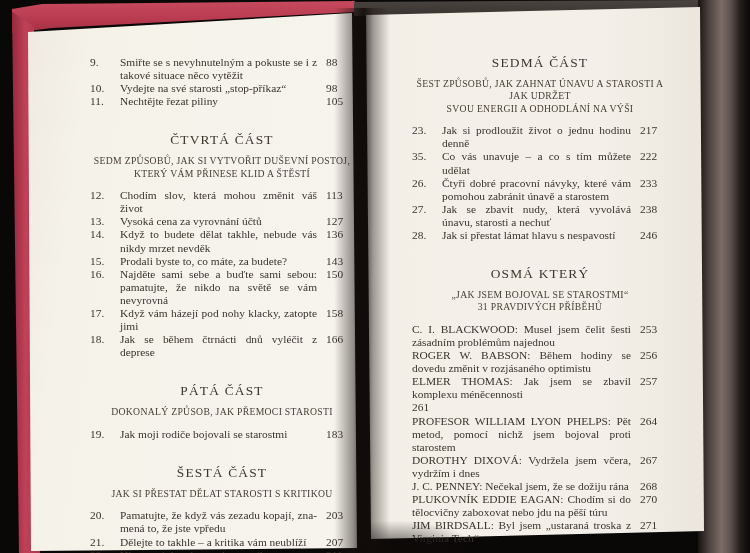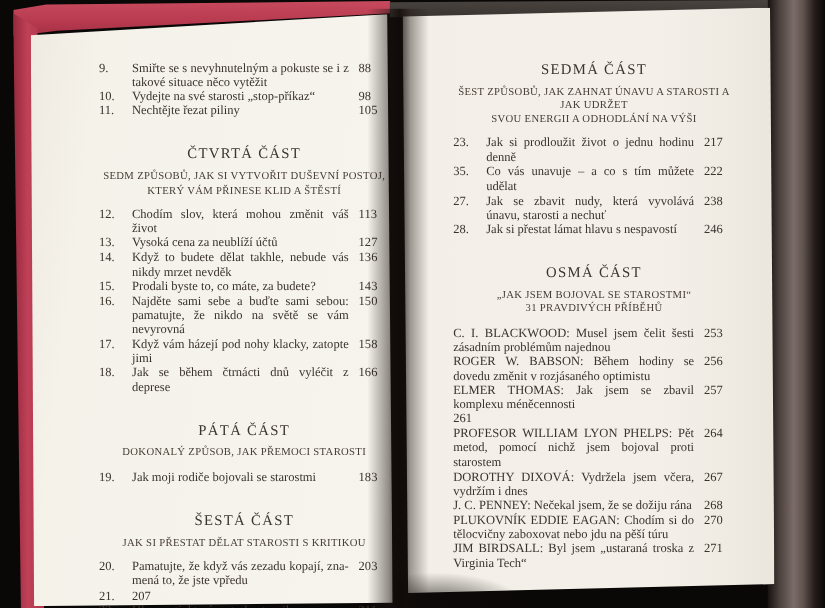--- a/index.html
+++ b/index.html
@@ -109,21 +109,21 @@
       <div class="part-subtitle">SEDM ZPŮSOBŮ, JAK SI VYTVOŘIT DUŠEVNÍ POSTOJ,</div>
       <div class="part-subtitle">KTERÝ VÁM PŘINESE KLID A ŠTĚSTÍ</div>
       <div class="entries">
         <div class="toc-entry">
           <span class="num">12.</span>
           <span class="txt">Chodím slov, která mohou změnit váš život</span>
           <span class="pg">113</span>
         </div>
         <div class="toc-entry">
           <span class="num">13.</span>
-          <span class="txt">Vysoká cena za neublíží účtů</span>
+          <span class="txt">Vysoká cena za vyrovnání účtů</span>
           <span class="pg">127</span>
         </div>
         <div class="toc-entry">
           <span class="num">14.</span>
           <span class="txt">Když to budete dělat takhle, nebude vás ni­kdy mrzet nevděk</span>
           <span class="pg">136</span>
         </div>
         <div class="toc-entry">
           <span class="num">15.</span>
           <span class="txt">Prodali byste to, co máte, za budete?</span>
@@ -157,20 +157,21 @@
       <div class="part-heading">ŠESTÁ ČÁST</div>
       <div class="part-subtitle">JAK SI PŘESTAT DĚLAT STAROSTI S KRITIKOU</div>
       <div class="entries">
         <div class="toc-entry">
           <span class="num">20.</span>
           <span class="txt">Pamatujte, že když vás zezadu kopají, zna­mená to, že jste vpředu</span>
           <span class="pg">203</span>
         </div>
         <div class="toc-entry">
           <span class="num">21.</span>
+          <span class="txt">Dělejte to takhle – a kritika vám neublíží</span>
           <span class="pg">207</span>
         </div>
         <div class="toc-entry">
           <span class="num">22.</span>
           <span class="txt">Hlouposti, které metod natropil</span>
           <span class="pg">211</span>
         </div>
       </div>
     </div>
   <div class="page-content right-content" id="right-content">
@@ -182,31 +183,36 @@
           <span class="num">23.</span>
           <span class="txt">Jak si prodloužit život o jednu hodinu denně</span>
           <span class="pg">217</span>
         </div>
         <div class="toc-entry">
           <span class="num">35.</span>
           <span class="txt">Co vás unavuje – a co s tím můžete udělat</span>
           <span class="pg">222</span>
         </div>
         <div class="toc-entry">
+          <span class="num">26.</span>
+          <span class="txt">Čtyři dobré pracovní návyky, které vám po­mohou zabránit únavě a starostem</span>
+          <span class="pg">233</span>
+        </div>
+        <div class="toc-entry">
           <span class="num">27.</span>
           <span class="txt">Jak se zbavit nudy, která vyvolává únavu, starosti a nechuť</span>
           <span class="pg">238</span>
         </div>
         <div class="toc-entry">
           <span class="num">28.</span>
           <span class="txt">Jak si přestat lámat hlavu s nespavostí</span>
           <span class="pg">246</span>
         </div>
       </div>
-      <div class="part-heading">OSMÁ ČÁST</div>
+      <div class="part-heading">OSMÁ KTERÝ</div>
       <div class="part-subtitle">„JAK JSEM BOJOVAL SE STAROSTMI“</div>
       <div class="part-subtitle">31 PRAVDIVÝCH PŘÍBĚHŮ</div>
       <div class="entries">
         <div class="toc-entry no-num">
           <span class="txt">C. I. BLACKWOOD: Musel jsem čelit šesti zásadním problémům najednou</span>
           <span class="pg">253</span>
         </div>
         <div class="toc-entry no-num">
           <span class="txt">ROGER W. BABSON: Během hodiny se dovedu změnit v rozjásaného optimistu</span>
           <span class="pg">256</span>

